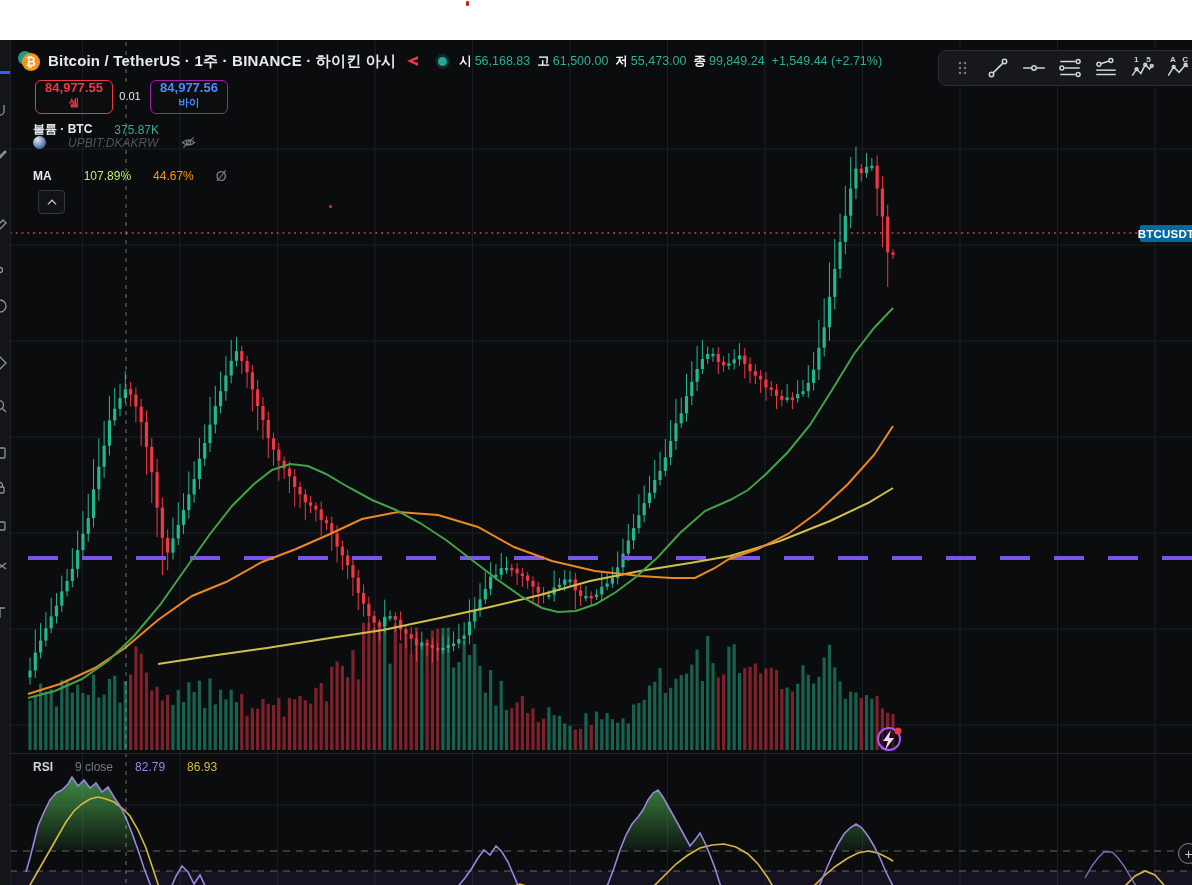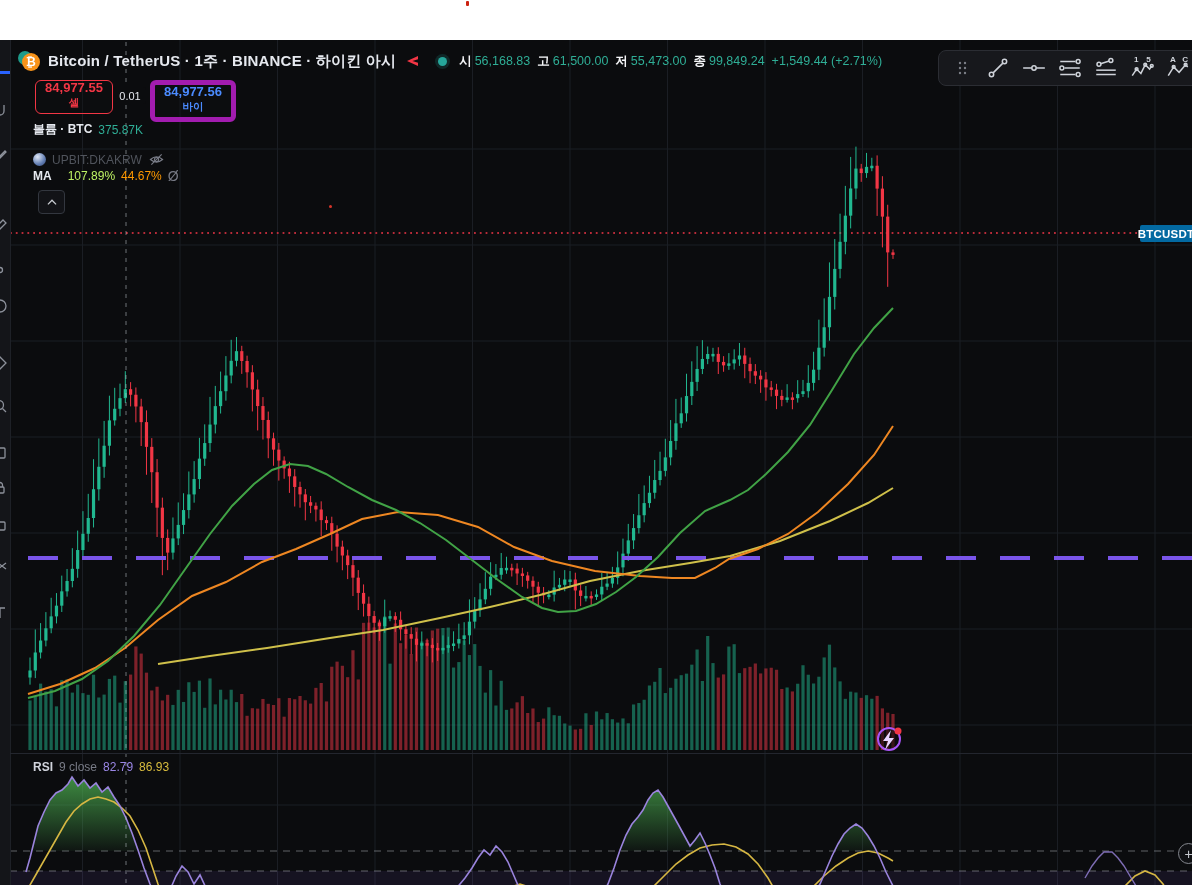--- a/index.html
+++ b/index.html
@@ -19,28 +19,28 @@
   .btc-coin{position:absolute;left:4px;top:2px;width:18px;height:18px;border-radius:50%;background:#f7931a;color:#fff;
     font-size:12px;font-weight:bold;display:flex;align-items:center;justify-content:center;}
   #symbol-title{font-size:15px;font-weight:600;letter-spacing:.2px;white-space:nowrap;}
   .status-dot{width:9px;height:9px;border-radius:50%;background:#26a69a;box-shadow:0 0 0 3px rgba(38,166,154,.18);margin:0 4px 0 10px;}
   .ohlc{font-size:12.5px;display:flex;gap:7px;align-items:center;white-space:nowrap;}
   .ohlc .lab{color:#f5f6f8;font-weight:bold;}
   .ohlc .val{color:#2fae96;margin-left:-4px;}
   .ohlc .chg{color:#2fae96;}
   .trade-btn{width:76px;height:32px;border-radius:6px;display:flex;flex-direction:column;align-items:center;line-height:1.15;cursor:pointer;background:rgba(15,16,18,.4);}
   #sell-btn{left:35px;top:80px;border:1px solid #f23645;color:#f23645;}
-  #buy-btn{left:150px;top:80px;border:5px solid #a21caf;color:#4b8bff;}
+  #buy-btn{left:150px;top:80px;border:1px solid #a21caf;color:#4b8bff;}
   .trade-price{font-size:13px;font-weight:bold;}
   .trade-lab{font-size:10.5px;font-weight:bold;}
   #spread{left:114px;top:87px;width:32px;height:17px;background:#0b0c0e;color:#e6e9ef;font-size:11px;font-weight:normal;
     display:flex;align-items:center;justify-content:center;border-radius:3px;}
-  .legend{color:#d1d4dc;font-size:12px;display:flex;align-items:center;gap:6px;white-space:nowrap;}
+  .legend{color:#d1d4dc;font-size:12px;display:flex;align-items:center;gap:22px;white-space:nowrap;}
   #vol-row{left:33px;top:121px;}
-  #upbit-row{left:33px;top:152px;color:#50545c;}
+  #upbit-row{left:33px;top:135px;color:#50545c;font-style:italic;}
   #ma-row{left:33px;top:168px;}
   .lg-b{font-weight:bold;color:#e6e9ef;}
   .teal{color:#2fae96;} .grn{color:#bef264;margin-left:10px;} .org{color:#ff9800;}
   .dim{color:#787b86;}
   .coin-ic{width:13px;height:13px;border-radius:50%;background:radial-gradient(circle at 35% 30%,#dfe7f5,#5f7bb0 60%,#34456e);}
   #chev-btn{left:38px;top:190px;width:25px;height:22px;border:1px solid #33373f;border-radius:4px;background:#121317;
     display:flex;align-items:center;justify-content:center;}
   #rsi-row{left:33px;top:760px;}
   .rsi-p{color:#9b87e6;} .rsi-y{color:#d8bc3e;}
   #float-toolbar{left:938px;top:50px;height:36px;width:270px;background:#17181c;border:1px solid #2b2d33;border-radius:8px;

